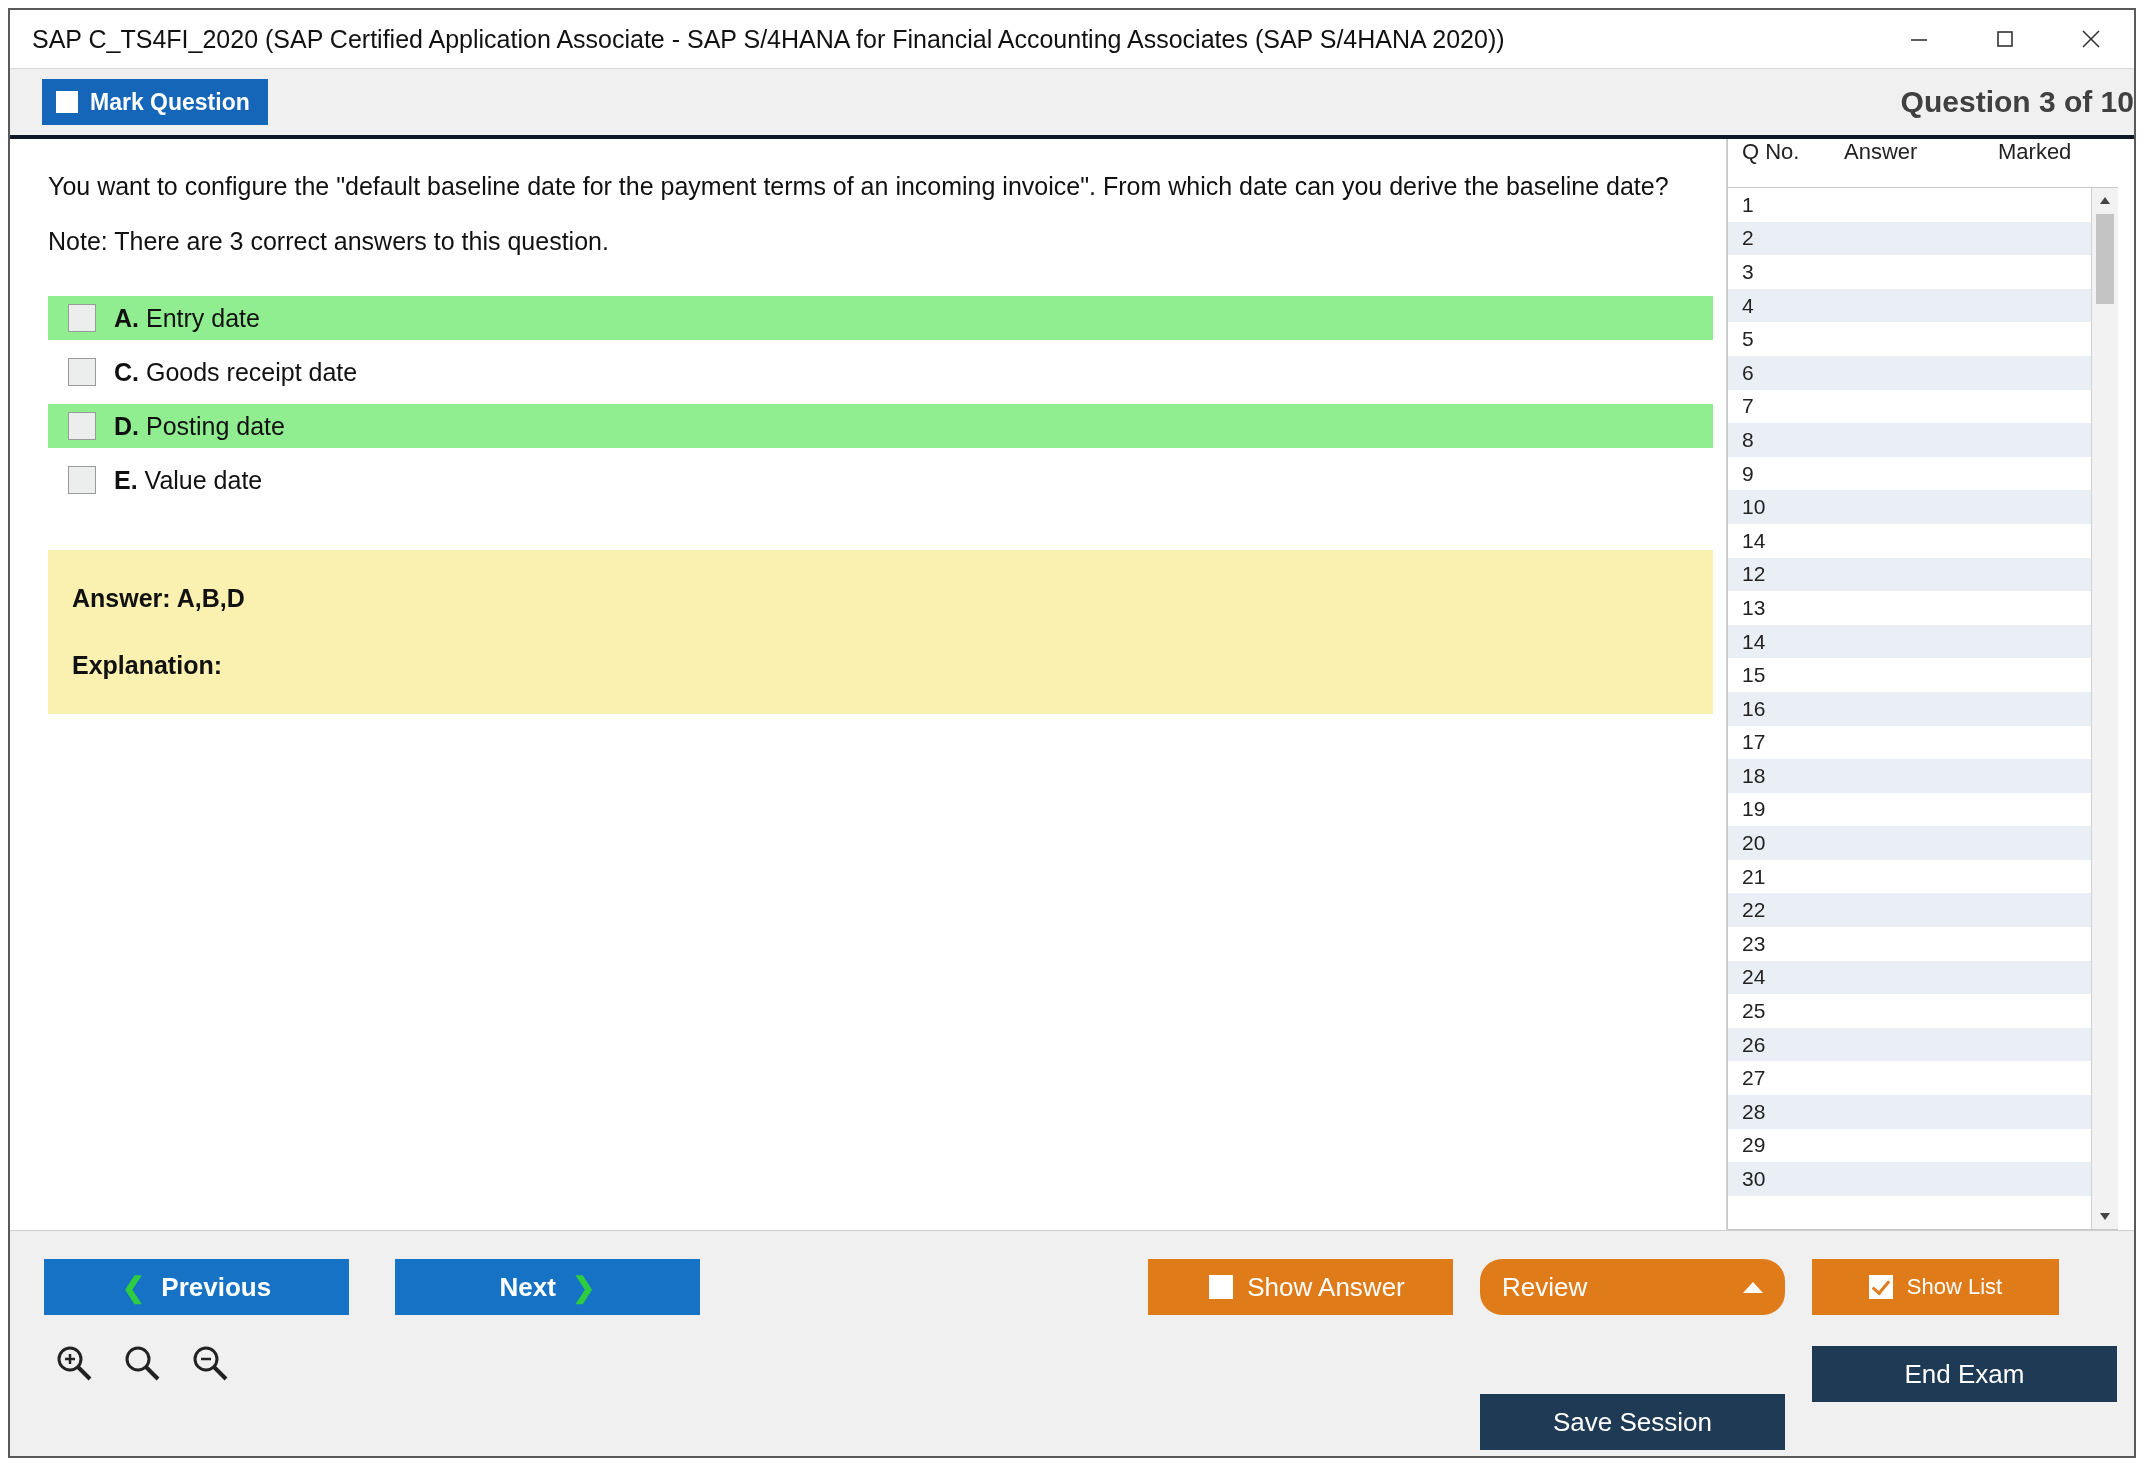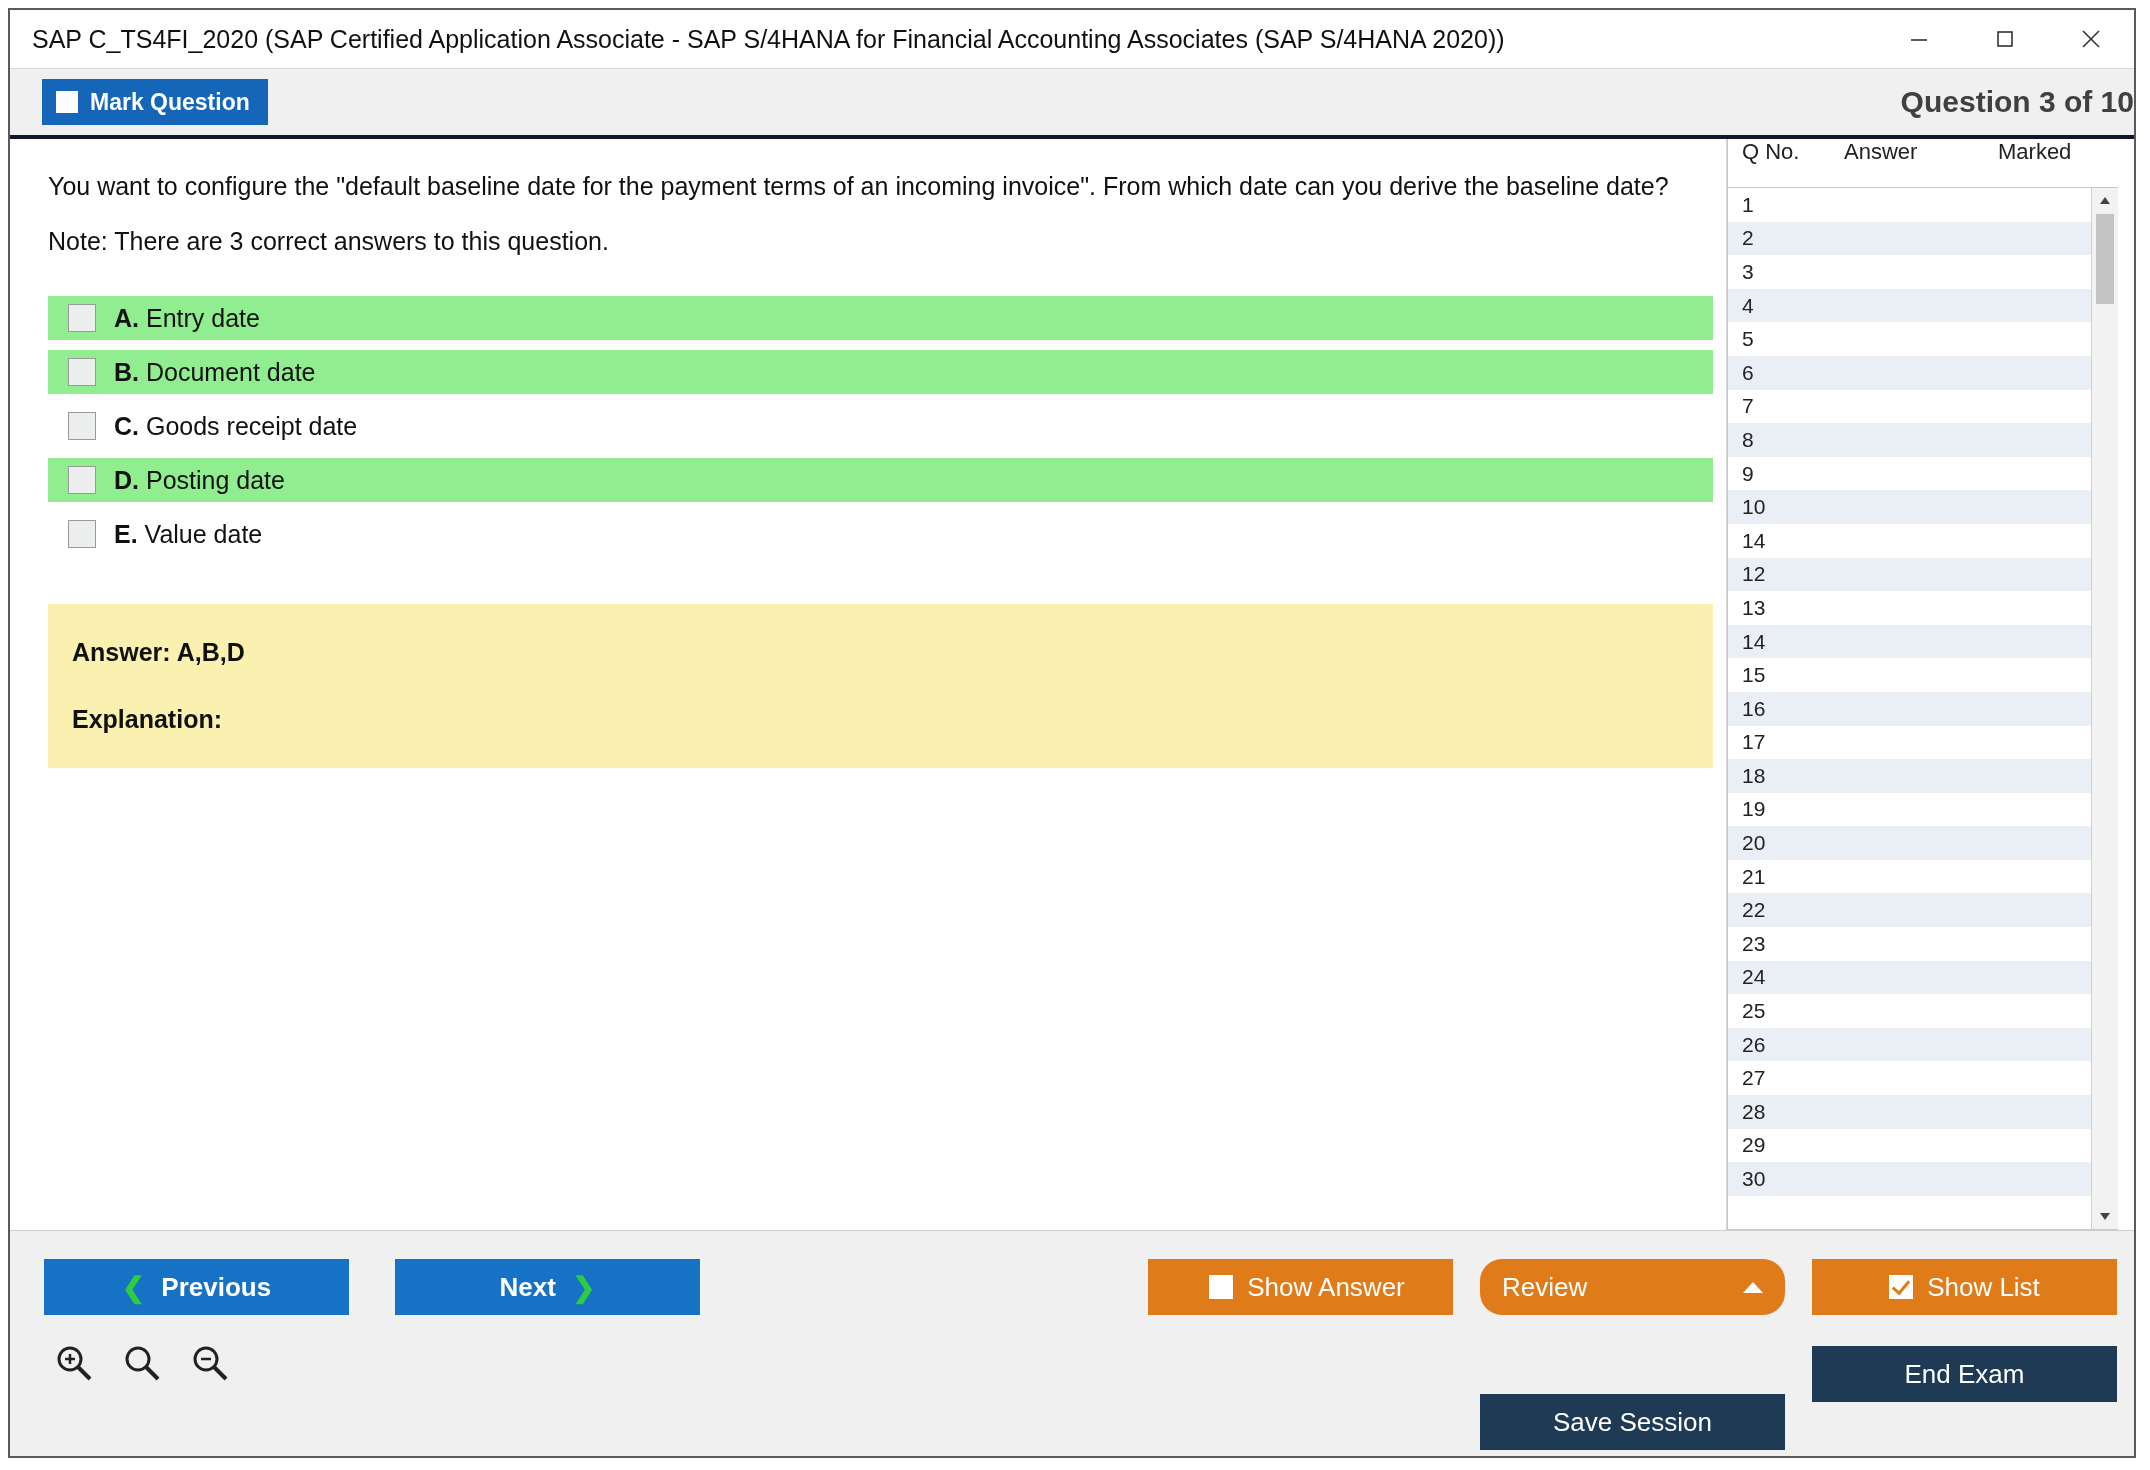--- a/index.html
+++ b/index.html
@@ -288,25 +288,25 @@
     color: #ffffff;
     font-size: 26px;
     justify-content: space-between;
     padding: 0 22px;
     border-radius: 22px;
   }
   .btn-show-list {
     position: absolute;
     top: 28px;
     left: 1802px;
-    width: 305px;
+    width: 247px;
     height: 56px;
     background: #e07b19;
     color: #ffffff;
-    font-size: 26px;
+    font-size: 22px;
     gap: 14px;
   }
   .btn-save-session {
     position: absolute;
     top: 115px;
     left: 1470px;
     width: 305px;
     height: 56px;
     background: #1f3a54;
     color: #ffffff;
@@ -395,24 +395,20 @@
   <div class="body-area">
 
     <div class="question-pane">
       <div class="q-text">You want to configure the "default baseline date for the payment terms of an incoming invoice". From which date can you derive the baseline date?</div>
       <div class="q-note">Note: There are 3 correct answers to this question.</div>
 
       <div class="options">
         <div class="option-row correct">
           <span class="opt-check"></span>
           <span class="opt-label"><b>A.</b> <span>Entry date</span></span>
-        </div>
-        <div class="option-row correct">
-          <span class="opt-check"></span>
-          <span class="opt-label"><b>B.</b> <span>Document date</span></span>
         </div>
         <div class="option-row">
           <span class="opt-check"></span>
           <span class="opt-label"><b>C.</b> <span>Goods receipt date</span></span>
         </div>
         <div class="option-row correct">
           <span class="opt-check"></span>
           <span class="opt-label"><b>D.</b> <span>Posting date</span></span>
         </div>
         <div class="option-row">

